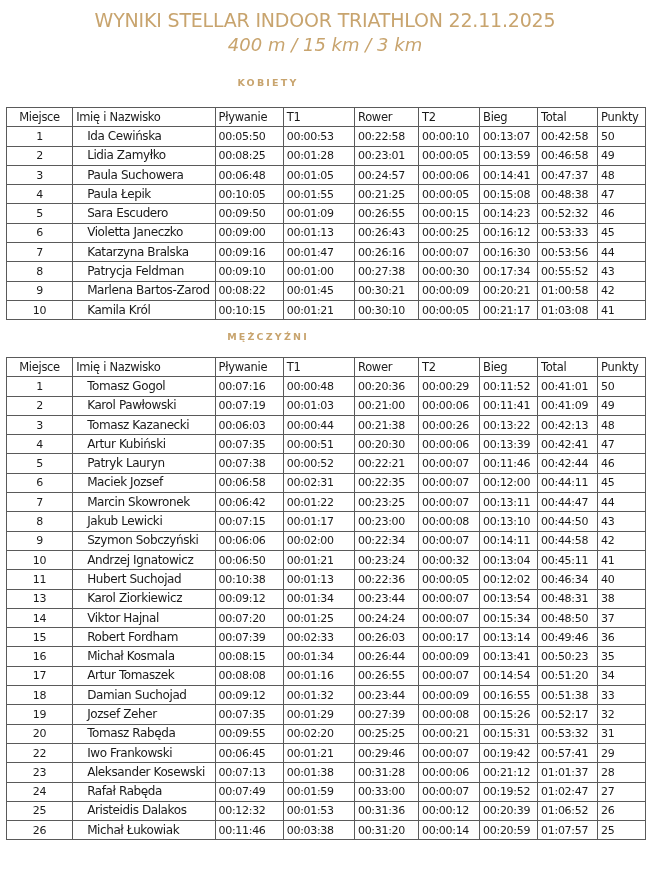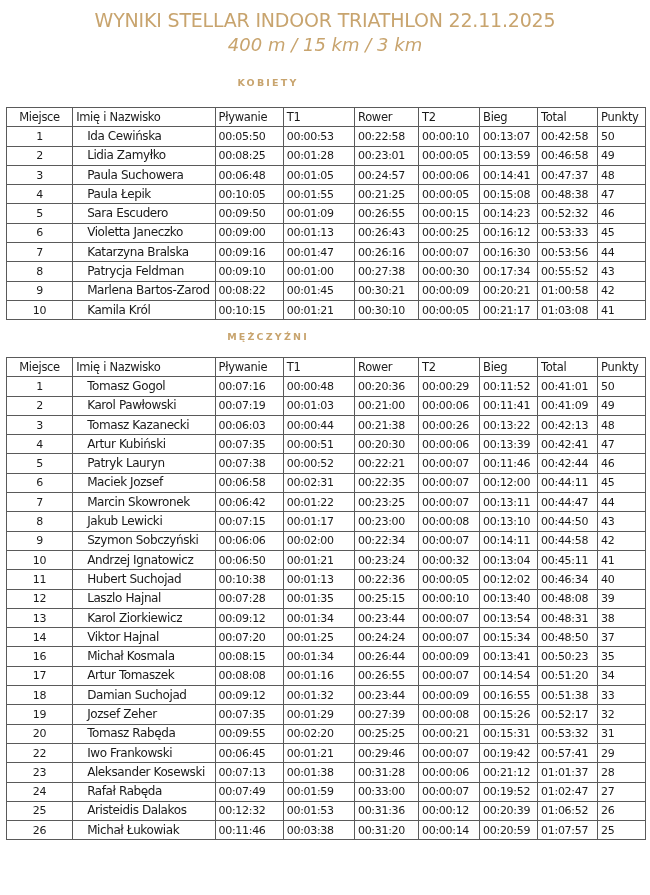--- a/index.html
+++ b/index.html
@@ -383,51 +383,51 @@
         <td class="name">Hubert Suchojad</td>
         <td class="time">00:10:38</td>
         <td class="time">00:01:13</td>
         <td class="time">00:22:36</td>
         <td class="time">00:00:05</td>
         <td class="time">00:12:02</td>
         <td class="time">00:46:34</td>
         <td class="time">40</td>
       </tr>
       <tr>
-        <td class="place">12</td>
-        <td class="name">Laszlo Hajnal</td>
-        <td class="time">00:07:28</td>
-        <td class="time">00:01:35</td>
-        <td class="time">00:25:15</td>
-        <td class="time">00:00:10</td>
-        <td class="time">00:13:40</td>
-        <td class="time">00:48:08</td>
-        <td class="time">39</td>
-      </tr>
-      <tr>
         <td class="place">13</td>
         <td class="name">Karol Ziorkiewicz</td>
         <td class="time">00:09:12</td>
         <td class="time">00:01:34</td>
         <td class="time">00:23:44</td>
         <td class="time">00:00:07</td>
         <td class="time">00:13:54</td>
         <td class="time">00:48:31</td>
         <td class="time">38</td>
       </tr>
       <tr>
         <td class="place">14</td>
         <td class="name">Viktor Hajnal</td>
         <td class="time">00:07:20</td>
         <td class="time">00:01:25</td>
         <td class="time">00:24:24</td>
         <td class="time">00:00:07</td>
         <td class="time">00:15:34</td>
         <td class="time">00:48:50</td>
         <td class="time">37</td>
+      </tr>
+      <tr>
+        <td class="place">15</td>
+        <td class="name">Robert Fordham</td>
+        <td class="time">00:07:39</td>
+        <td class="time">00:02:33</td>
+        <td class="time">00:26:03</td>
+        <td class="time">00:00:17</td>
+        <td class="time">00:13:14</td>
+        <td class="time">00:49:46</td>
+        <td class="time">36</td>
       </tr>
       <tr>
         <td class="place">16</td>
         <td class="name">Michał Kosmala</td>
         <td class="time">00:08:15</td>
         <td class="time">00:01:34</td>
         <td class="time">00:26:44</td>
         <td class="time">00:00:09</td>
         <td class="time">00:13:41</td>
         <td class="time">00:50:23</td>

